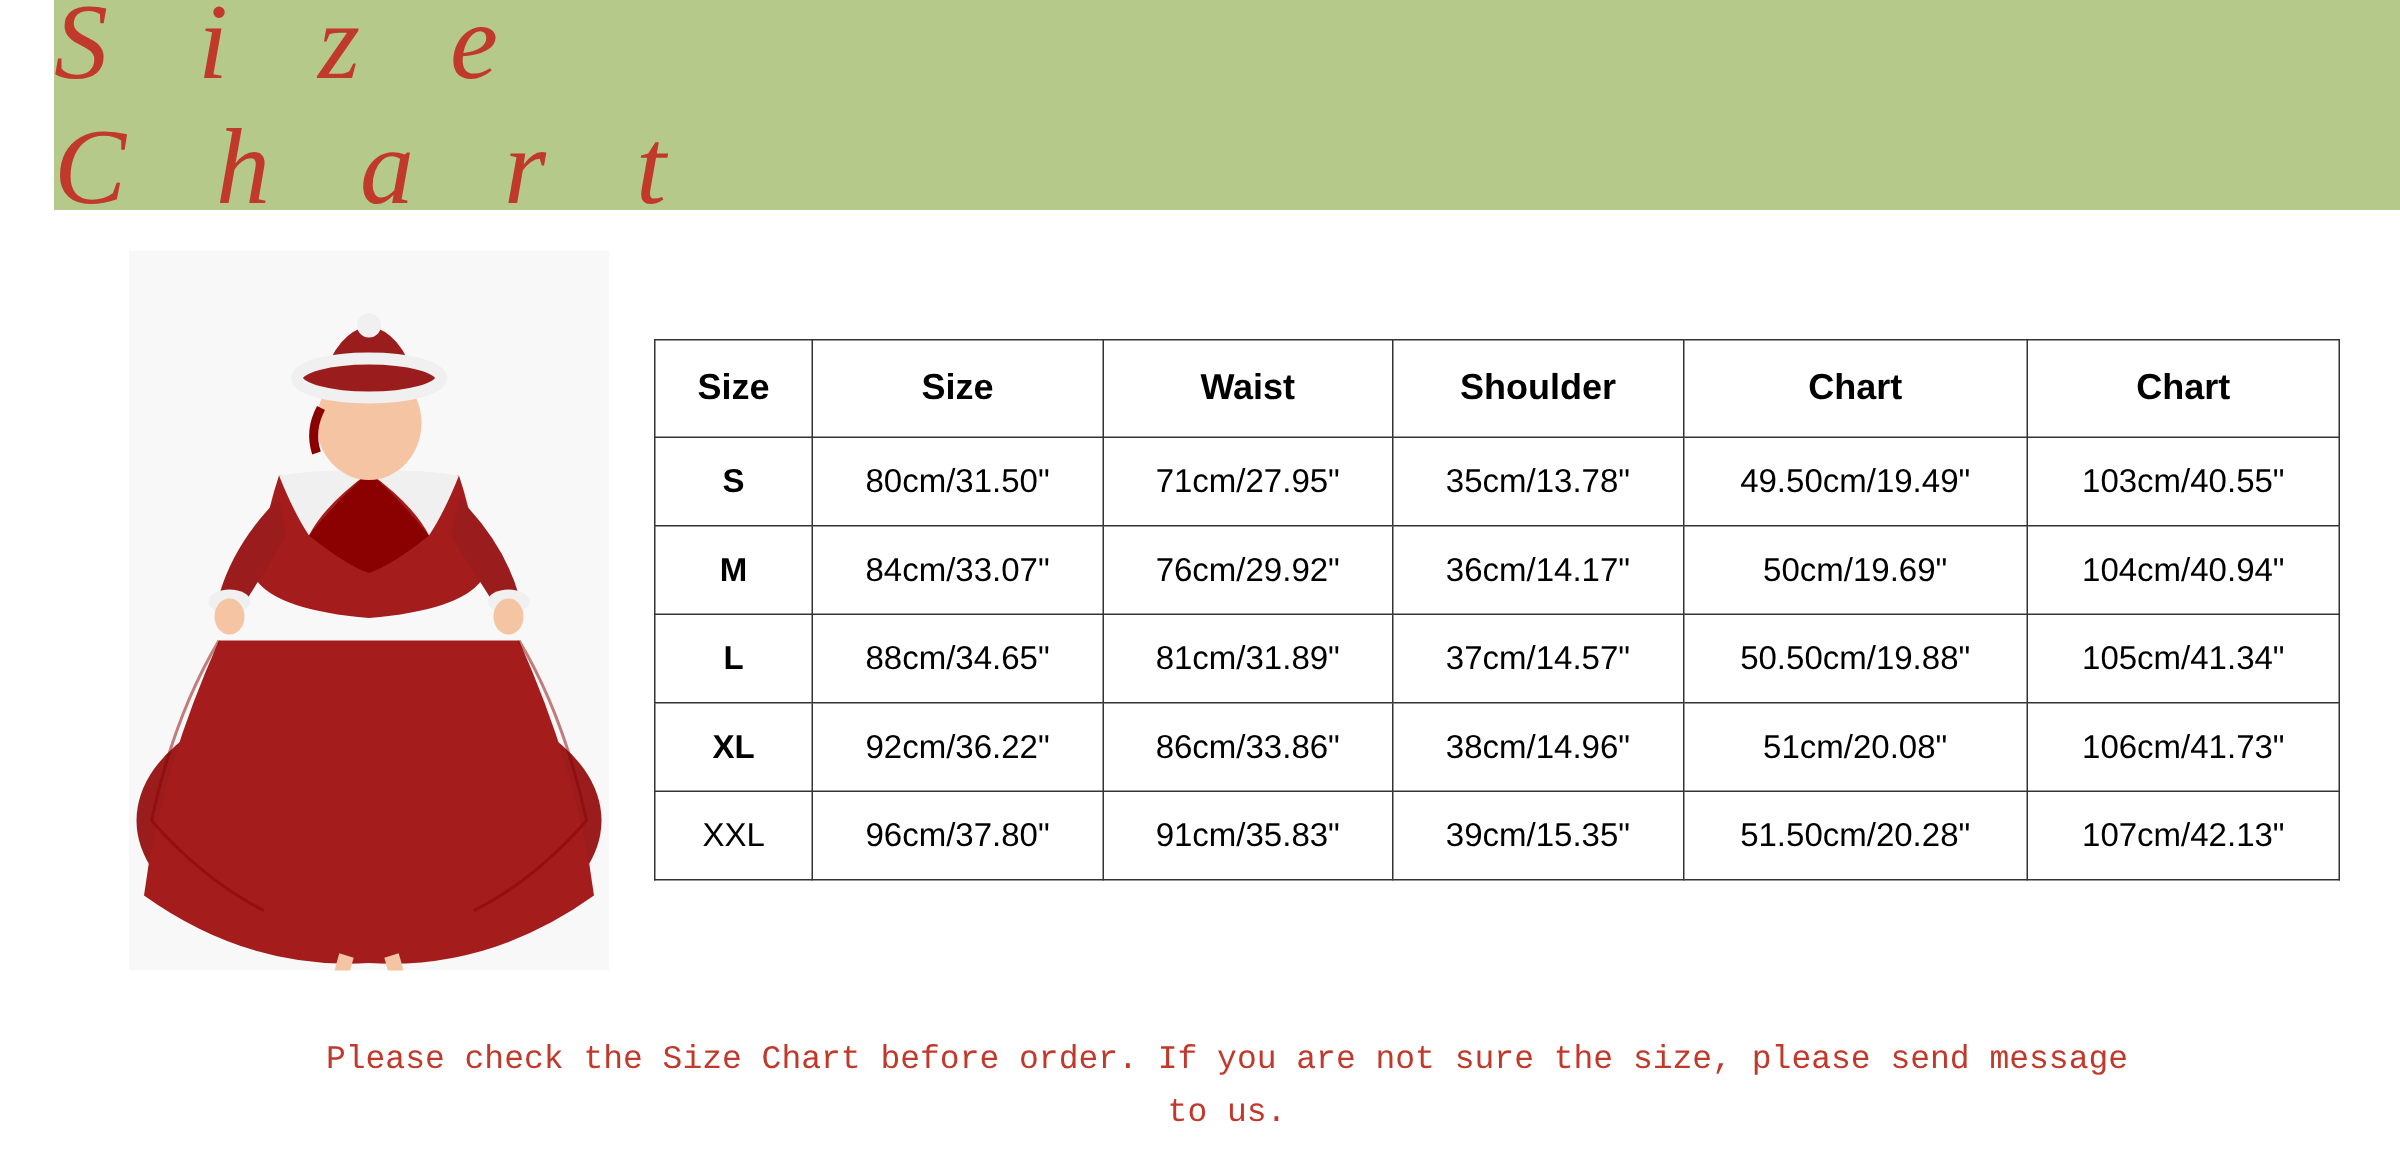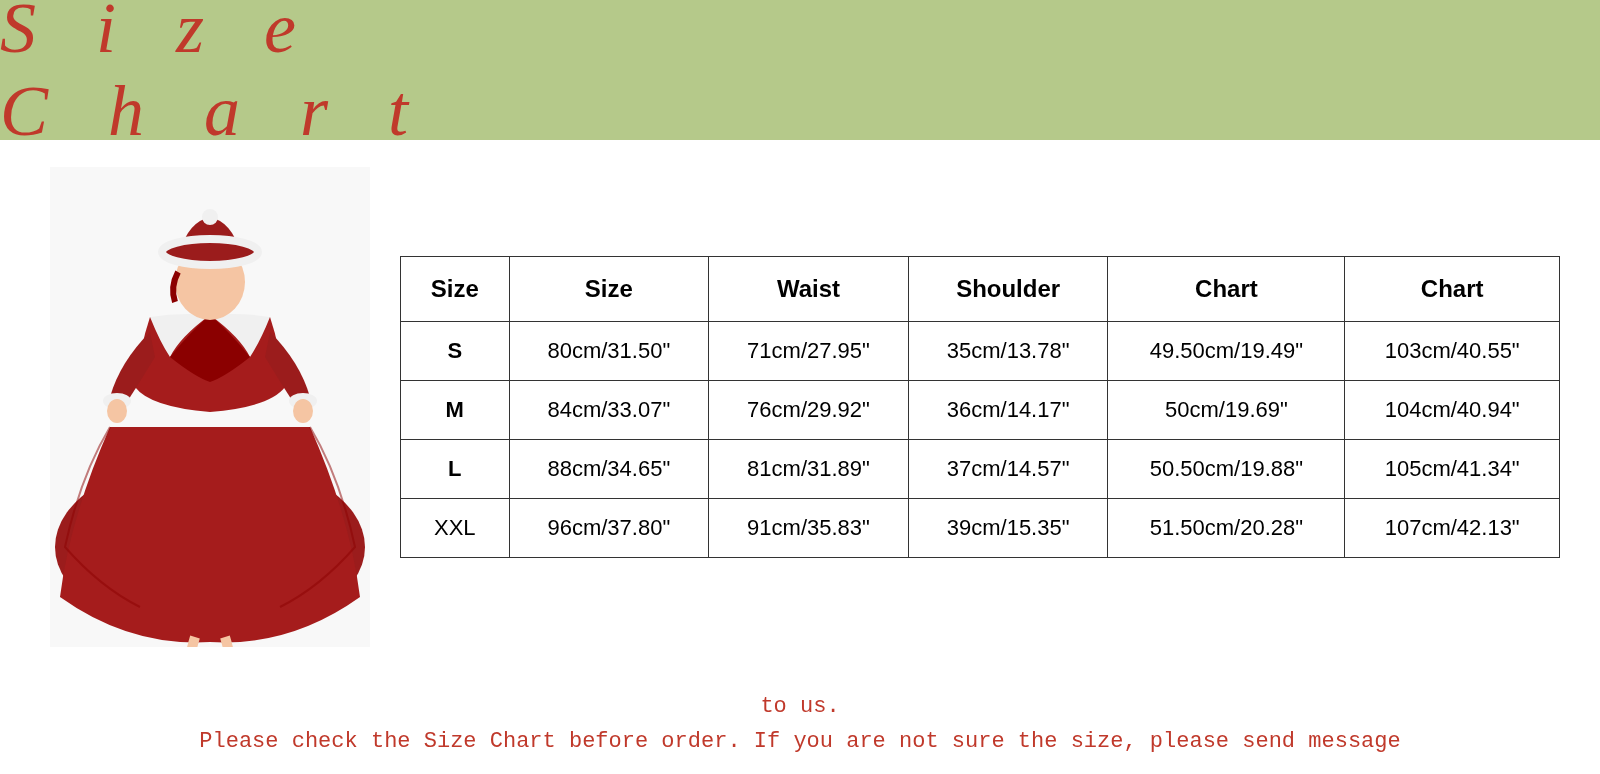--- a/index.html
+++ b/index.html
@@ -15,20 +15,21 @@
       font-family: Arial, sans-serif;
       overflow: hidden;
     }
 
     .page-wrapper {
       width: 1600px;
       height: 774px;
       display: flex;
       flex-direction: column;
       background: #ffffff;
+      padding-left: 36px;
     }
 
     .header-bar {
       background-color: #b5c98a;
       width: 100%;
       height: 140px;
       display: flex;
       align-items: center;
       justify-content: center;
     }
@@ -202,33 +203,41 @@
             </tr>
             <tr>
               <td style="font-weight: bold;">L</td>
               <td>88cm/34.65"</td>
               <td>81cm/31.89"</td>
               <td>37cm/14.57"</td>
               <td>50.50cm/19.88"</td>
               <td>105cm/41.34"</td>
             </tr>
             <tr>
+              <td style="font-weight: bold;">XL</td>
+              <td>92cm/36.22"</td>
+              <td>86cm/33.86"</td>
+              <td>38cm/14.96"</td>
+              <td>51cm/20.08"</td>
+              <td>106cm/41.73"</td>
+            </tr>
+            <tr>
               <td style="font-weight: normal;">XXL</td>
               <td>96cm/37.80"</td>
               <td>91cm/35.83"</td>
               <td>39cm/15.35"</td>
               <td>51.50cm/20.28"</td>
               <td>107cm/42.13"</td>
             </tr>
           </tbody>
       </table>
     </div>
 
   </div>
 
   <div class="footer-bar">
     <div class="footer-text">
+      <div>Please check the Size Chart before order.  If you are not sure the size, please send message</div>
       <div>to us.</div>
-      <div>Please check the Size Chart before order.  If you are not sure the size, please send message</div>
     </div>
   </div>
 
 </div>
 
 </body></html>

